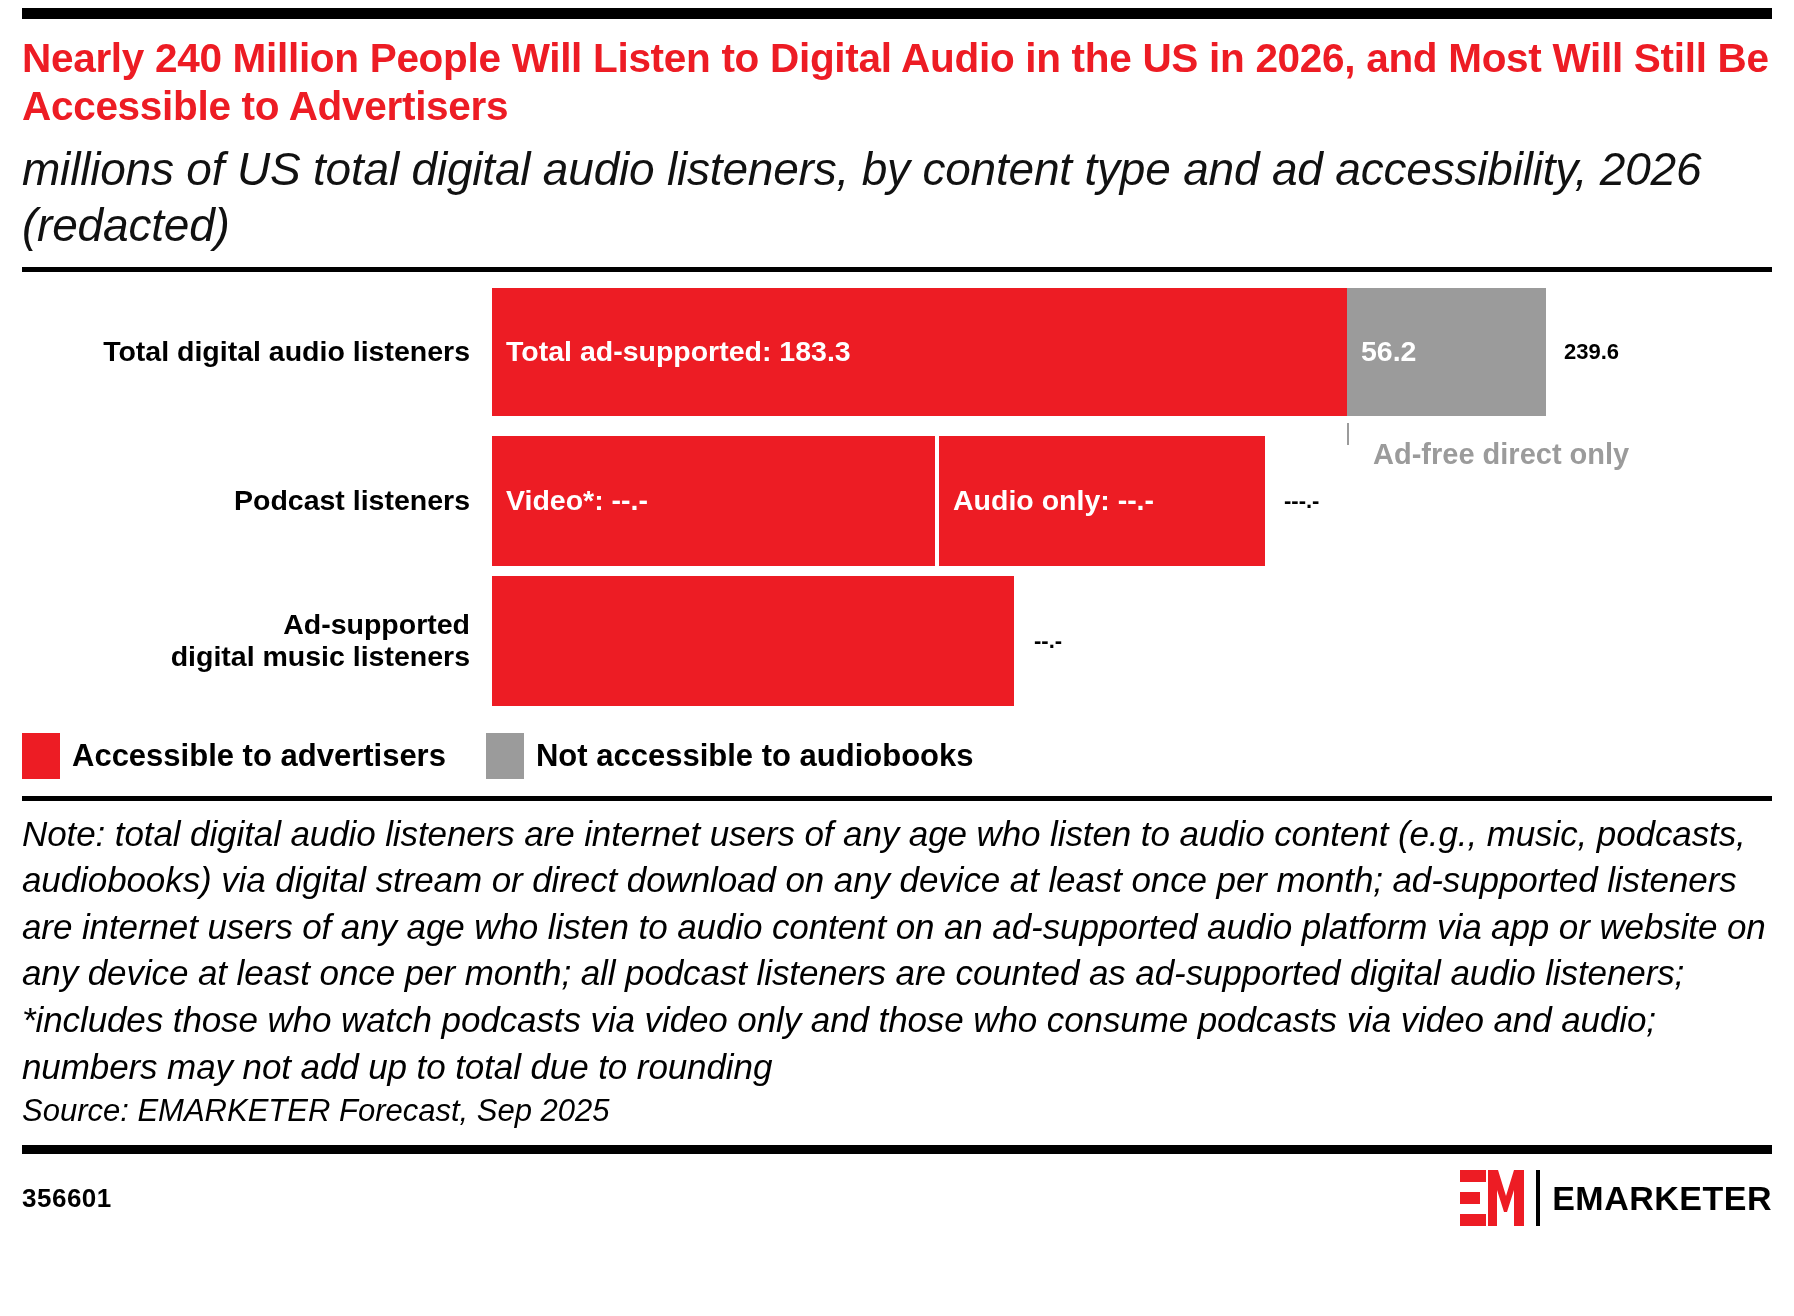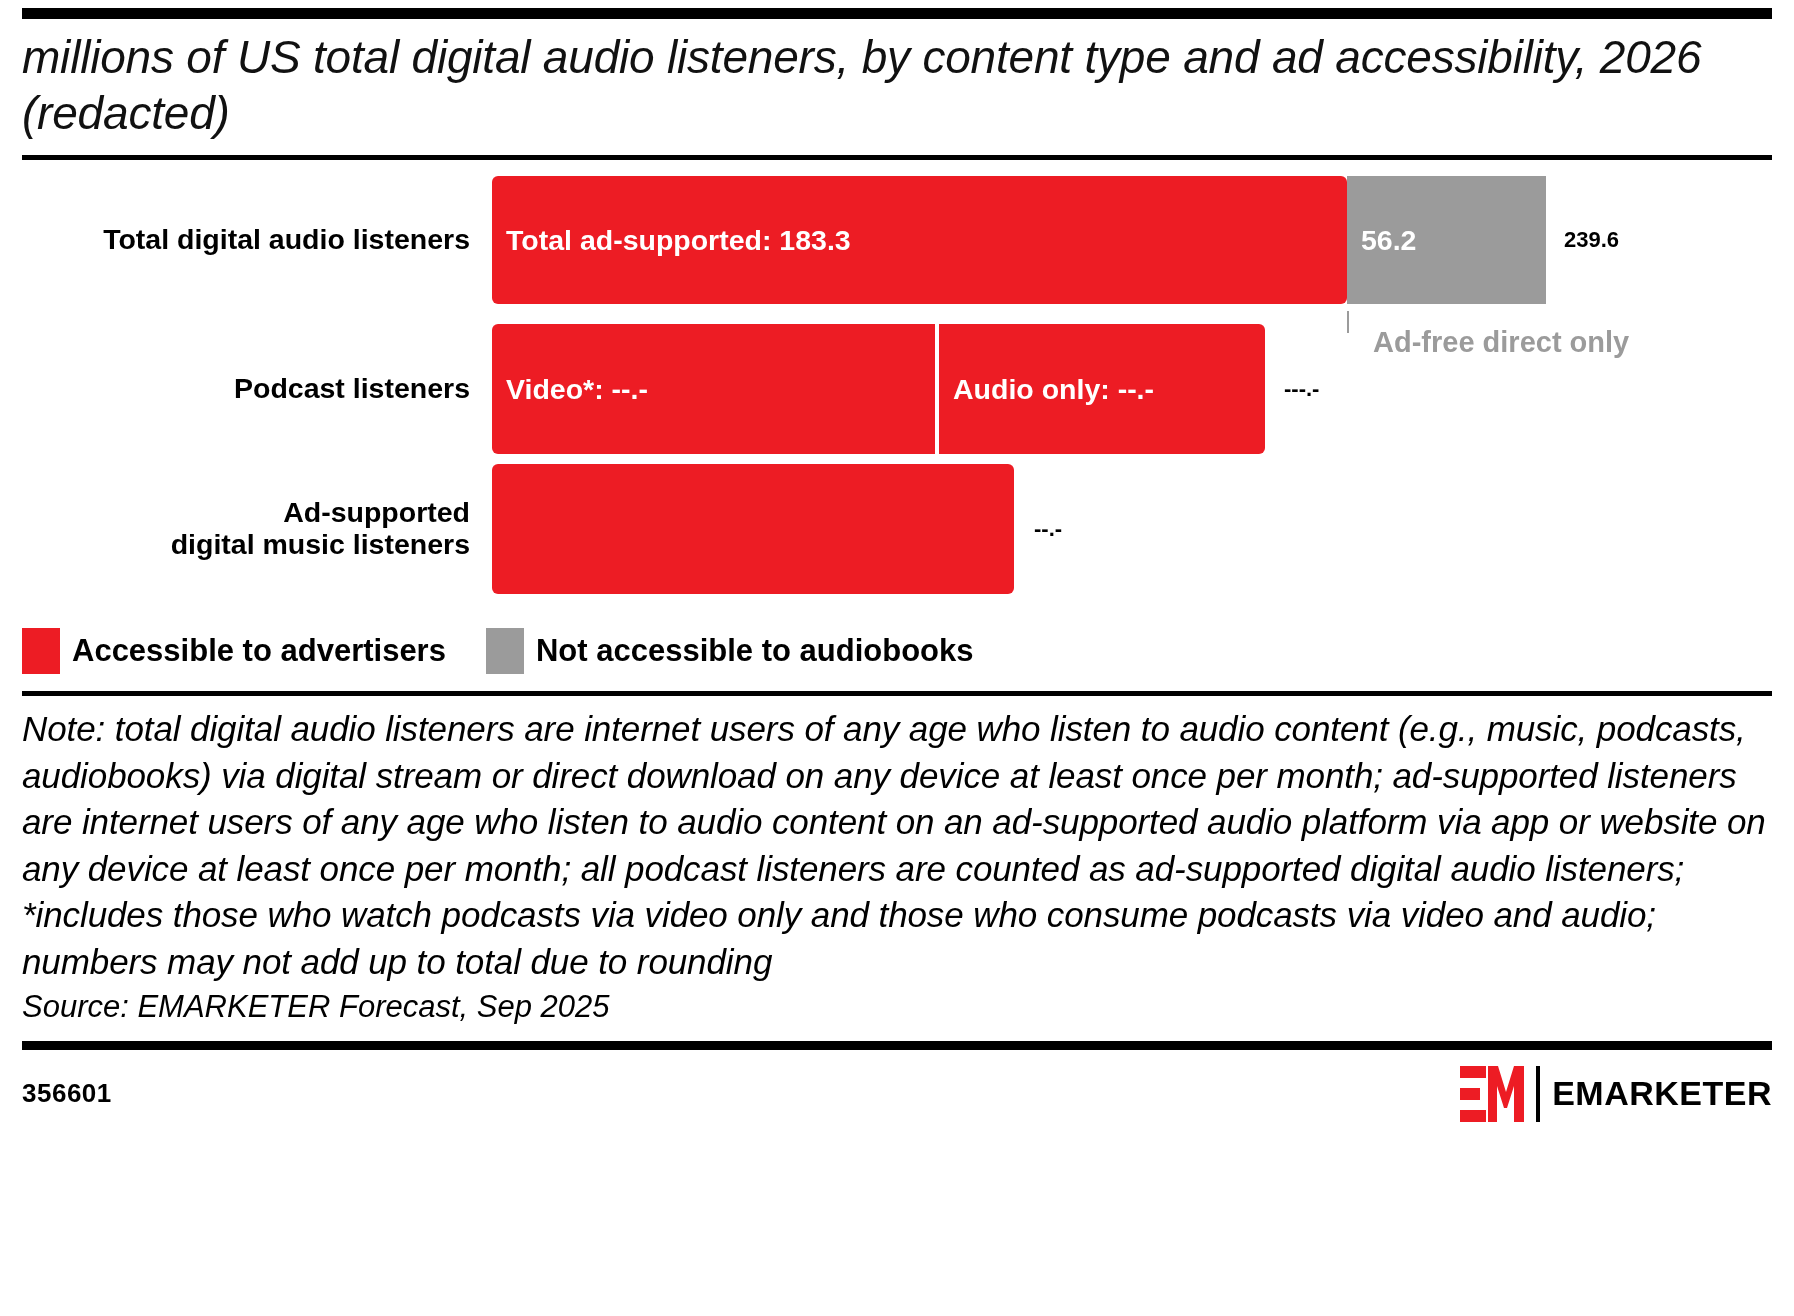--- a/index.html
+++ b/index.html
@@ -46,21 +46,21 @@
     font-weight: bold;
     color: #000;
     line-height: 1.12;
     white-space: pre-line;
   }
   .bars { position: absolute; left: 470px; top: 0; height: 100%; }
   .seg {
     position: absolute; top: 0; height: 100%;
     display: flex; align-items: center;
   }
-  .seg-red { background: #ED1C24; border-radius: 6px; }
+  .seg-red { background: #ED1C24; }
   .seg-gray { background: #9B9B9B; }
   .seg-label {
     color: #fff; font-weight: bold; font-size: 28.5px;
     padding-left: 14px; white-space: nowrap;
   }
   .total-label {
     position: absolute;
     font-size: 22px; font-weight: bold; color: #000;
     top: 50%; transform: translateY(-50%);
     white-space: nowrap;
@@ -75,21 +75,21 @@
     color: #9B9B9B; font-size: 29px; font-weight: bold;
     white-space: nowrap;
   }
   .callout-tick {
     position: absolute;
     width: 2px; background: #9B9B9B;
   }
 
   .legend {
     display: flex; align-items: center;
-    margin-top: 21px; height: 48px;
+    margin-top: 14px; height: 48px;
   }
   .legend-item { display: flex; align-items: center; }
   .swatch { width: 38px; height: 46px; }
   .sw-red { background: #ED1C24; }
   .sw-gray { background: #9B9B9B; }
   .legend-text {
     font-size: 31px; font-weight: bold; color: #000;
     margin-left: 12px; white-space: nowrap;
   }
   .legend-gap { width: 40px; }
@@ -114,20 +114,21 @@
   .brand-bar { width: 4px; height: 56px; background: #000; margin-right: 12px; }
   .brand-text { font-size: 34px; font-weight: bold; color: #000; letter-spacing: 0.5px; }
 </style>
 </head>
 <body>
 
 <div class="page">
 
   <div class="rule-top"></div>
 
+  <div class="title">Nearly 240 Million People Will Listen to Digital Audio in the US in 2026, and Most Will Still Be Accessible to Advertisers</div>
   <div class="subtitle">millions of US total digital audio listeners, by content type and ad accessibility, 2026 (redacted)</div>
 
   <div class="rule-mid" style="margin-top:14px;"></div>
 
   <div class="chart-wrap">
 
     <div class="row" style="top:0px; height:128px;">
       <div class="row-label" style="top:50%; transform:translateY(-50%);">Total digital audio listeners</div>
       <div class="bars" style="width:1054px;">
         <div class="seg seg-red" style="left:0px; width:855px;">

